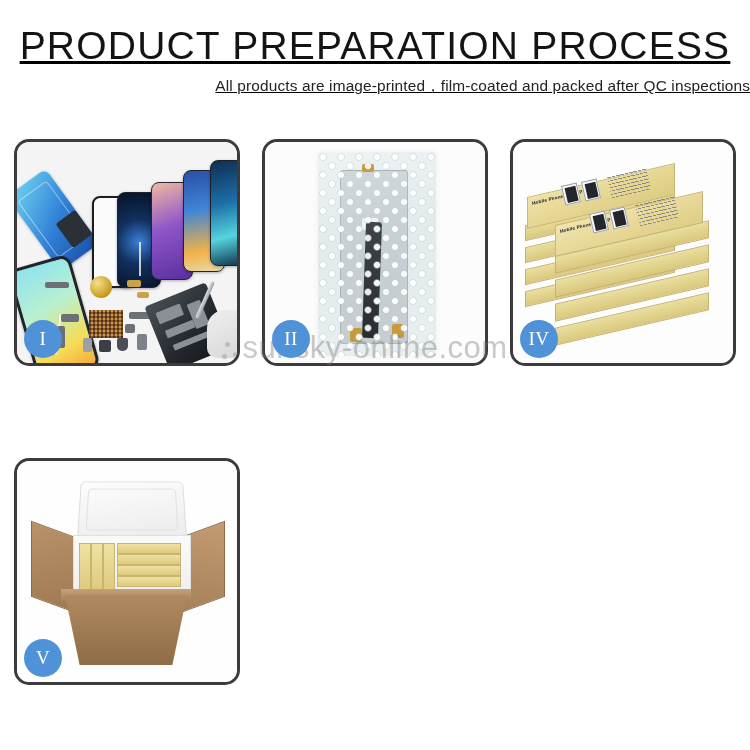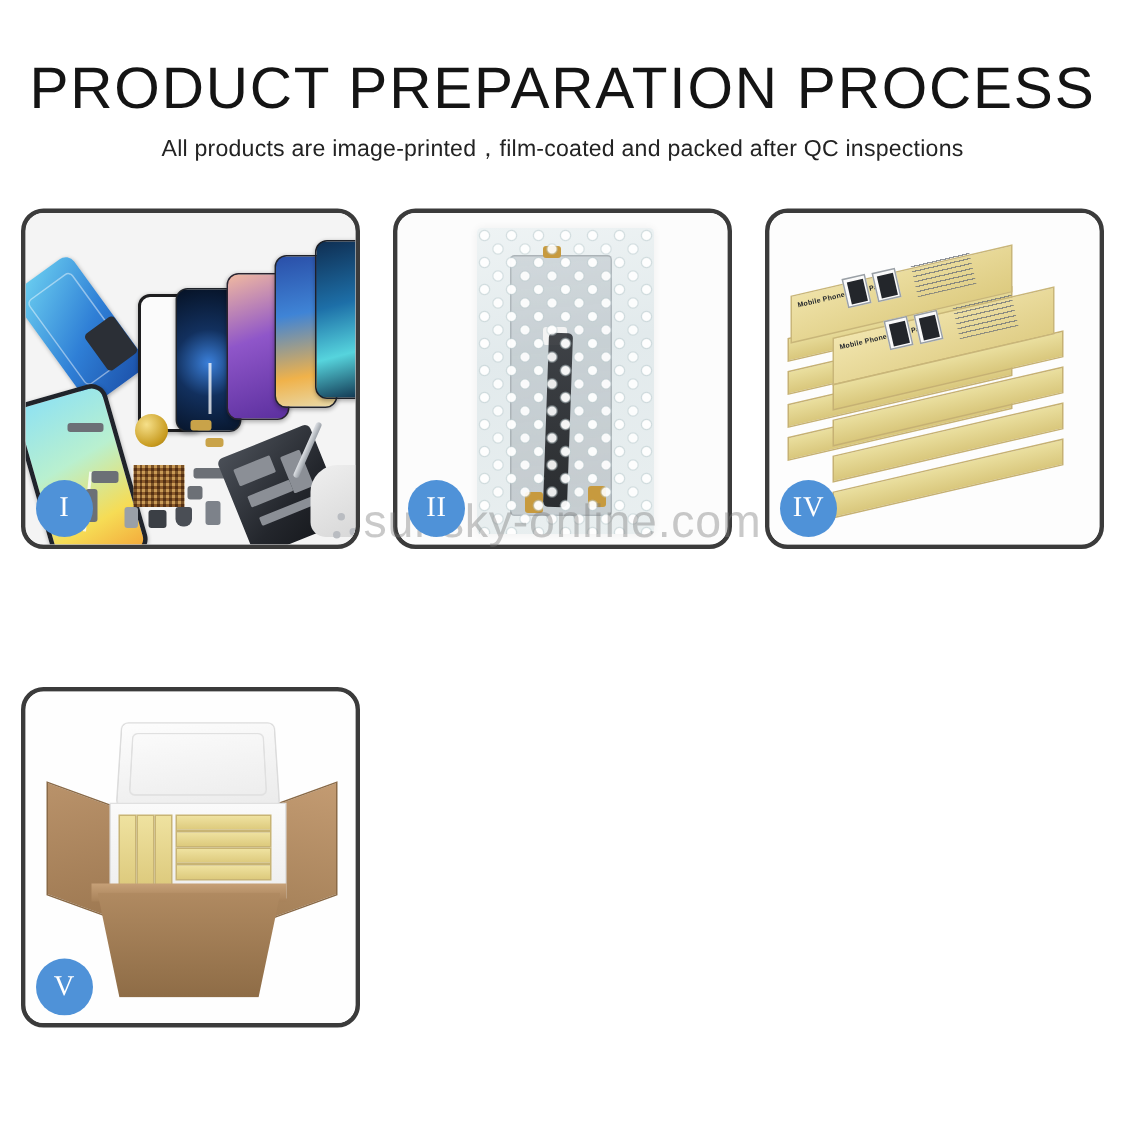--- a/index.html
+++ b/index.html
@@ -6,32 +6,33 @@
   body{
     width:750px;height:750px;
     background:#ffffff;
     font-family:"Liberation Sans", sans-serif;
     overflow:hidden;
     position:relative;
   }
   .page{position:relative;width:750px;height:750px;}
 
   
-  .header{padding-top:38px;text-align:center;}
+  .header{padding-top:24px;text-align:center;text-decoration:underline;}
   .title{
     font-size:39px;line-height:44px;
     letter-spacing:1.2px;
     color:#141414;font-weight:400;
     font-family:"Liberation Sans", sans-serif;
   }
   .subtitle{
     margin-top:8px;
     font-size:15.4px;line-height:20px;
     color:#232323;font-weight:400;
     letter-spacing:.15px;
+    text-align:right;
   }
 
   
   .grid{
     position:absolute;left:14px;top:139px;
     width:722px;
     display:grid;
     grid-template-columns:226px 226px 226px;
     grid-template-rows:227px 227px;
     column-gap:22px;row-gap:92px;

